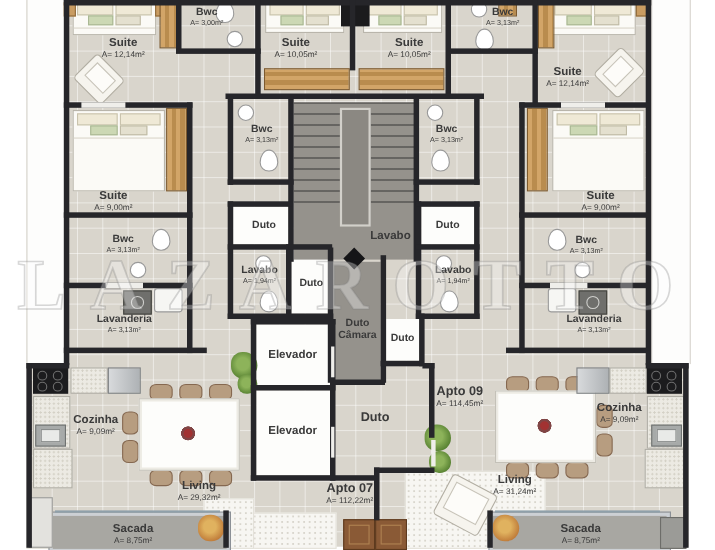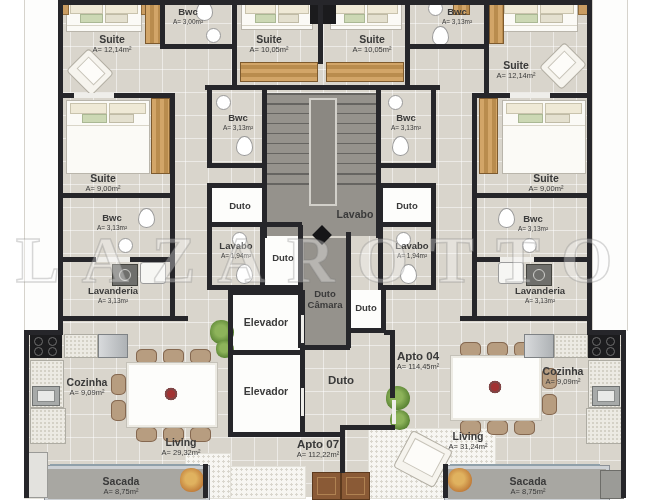--- a/index.html
+++ b/index.html
@@ -332,21 +332,21 @@
   <div class="lbl" style="left:266px;top:323px">
       <div class="l1">Elevador</div>
     </div>
   <div class="lbl" style="left:266px;top:392px">
       <div class="l1">Elevador</div>
     </div>
   <div class="lbl big" style="left:341px;top:380px">
       <div class="l1">Duto</div>
     </div>
   <div class="lbl big" style="left:418px;top:361px">
-      <div class="l1">Apto 04</div>
+      <div class="l1">Apto 09</div>
       <div class="l2">A= 114,45m²</div>
     </div>
   <div class="lbl big" style="left:318px;top:449px">
       <div class="l1">Apto 07</div>
       <div class="l2">A= 112,22m²</div>
     </div>
   <div class="lbl" style="left:87px;top:387px">
       <div class="l1">Cozinha</div>
       <div class="l2">A= 9,09m²</div>
     </div>

